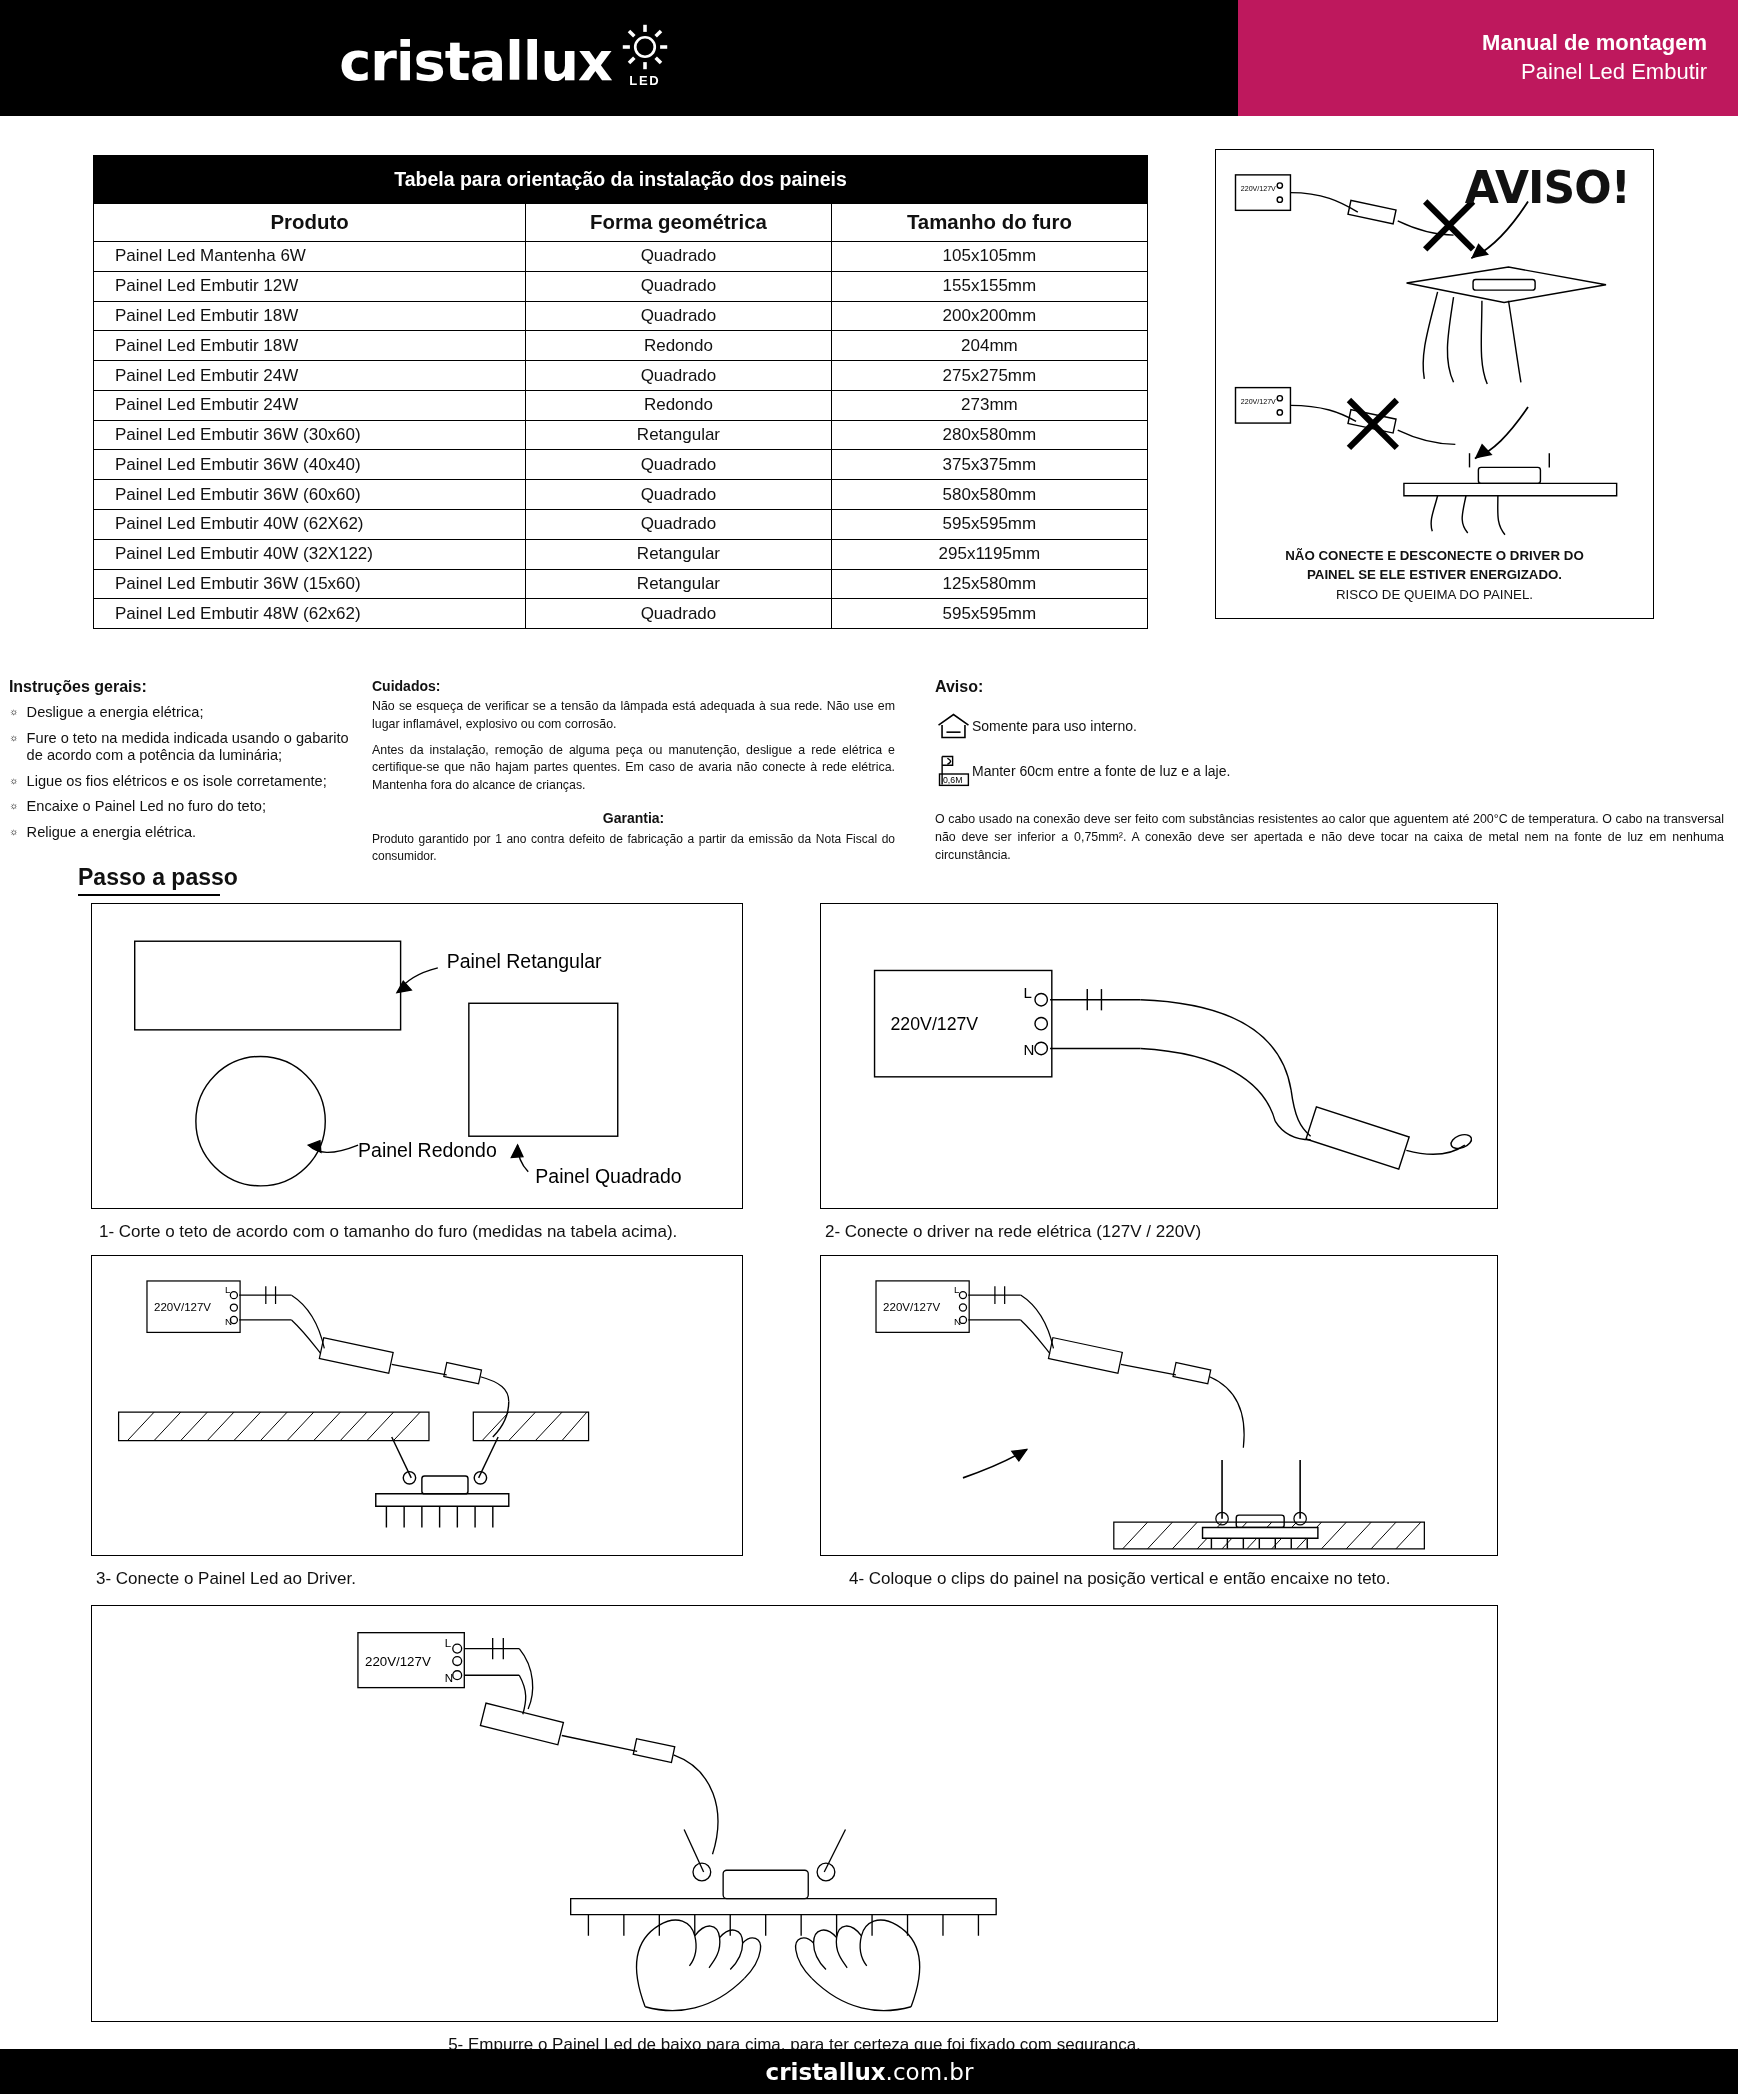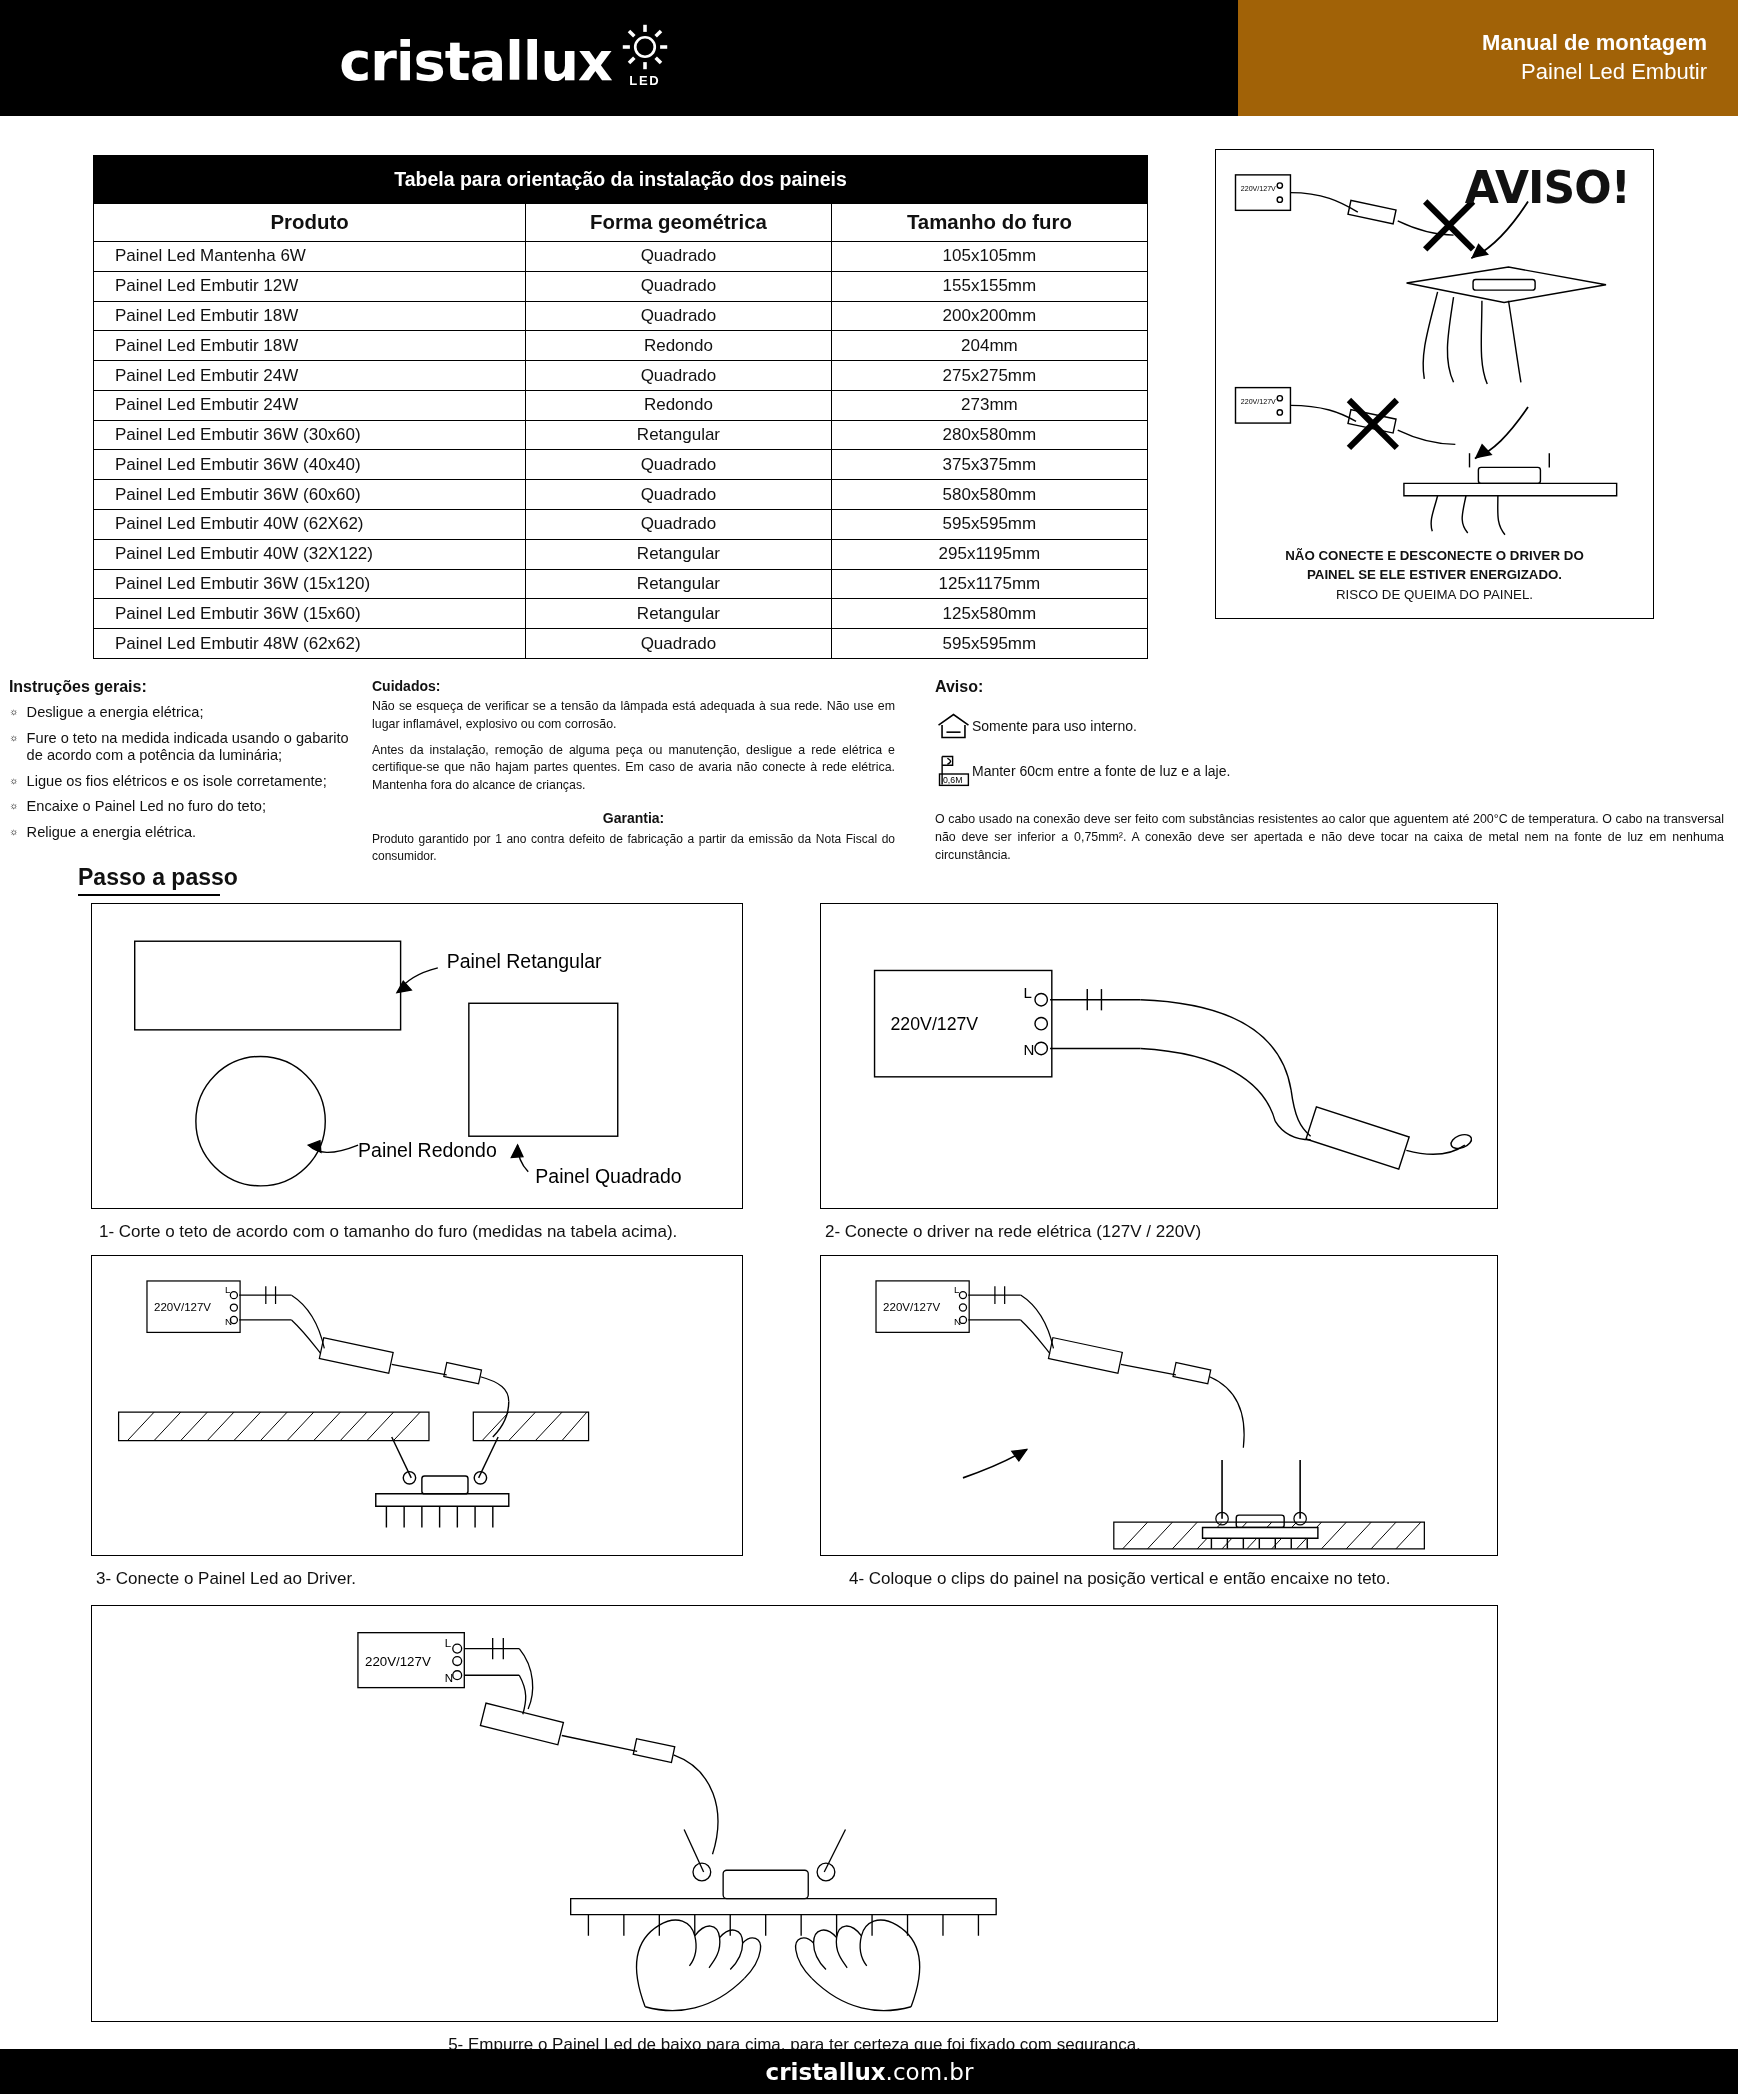--- a/index.html
+++ b/index.html
@@ -9,21 +9,21 @@
     background:#ffffff;
     font-family:"Liberation Sans", sans-serif;
     color:#111;
     position:relative;
     overflow:hidden;
   }
 
   
   .header { position:relative; height:116px; width:100%; display:flex; }
   .header-left { background:#000; flex:1 1 auto; display:flex; align-items:center; justify-content:center; }
-  .header-right { background:#a16207; width:501px; display:flex; flex-direction:column; align-items:flex-end; justify-content:center; padding-right:32px; color:#fff; }
+  .header-right { background:#be185d; width:501px; display:flex; flex-direction:column; align-items:flex-end; justify-content:center; padding-right:32px; color:#fff; }
   .brand-wrap { display:flex; align-items:flex-end; gap:8.9px; transform:translateX(-115px); }
   .brand-text { color:#fff; font-size:54px; font-weight:bold; letter-spacing:-0.9px; font-family:"DejaVu Sans", sans-serif; }
   .brand-mark { display:flex; flex-direction:column; align-items:center; margin-bottom:5.3px; }
   .brand-led { color:#fff; font-size:13px; font-weight:bold; letter-spacing:1.8px; margin-top:1.8px; }
   .hdr-title { font-size:22px; font-weight:bold; line-height:1.25; }
   .hdr-sub { font-size:22px; font-weight:normal; line-height:1.35; }
 
   
   .table-block { position:absolute; left:93px; top:155px; width:1055px; }
   .tbl-title { background:#000; color:#fff; text-align:center; font-weight:bold; font-size:19.5px; padding:11.5px 0; border:0.9px solid #000; }
@@ -173,25 +173,20 @@
         </tr>
         <tr>
           <td class="prod">Painel Led Embutir 40W (62X62)</td>
           <td>Quadrado</td>
           <td>595x595mm</td>
         </tr>
         <tr>
           <td class="prod">Painel Led Embutir 40W (32X122)</td>
           <td>Retangular</td>
           <td>295x1195mm</td>
-        </tr>
-        <tr>
-          <td class="prod">Painel Led Embutir 36W (15x120)</td>
-          <td>Retangular</td>
-          <td>125x1175mm</td>
         </tr>
         <tr>
           <td class="prod">Painel Led Embutir 36W (15x60)</td>
           <td>Retangular</td>
           <td>125x580mm</td>
         </tr>
         <tr>
           <td class="prod">Painel Led Embutir 48W (62x62)</td>
           <td>Quadrado</td>
           <td>595x595mm</td>

